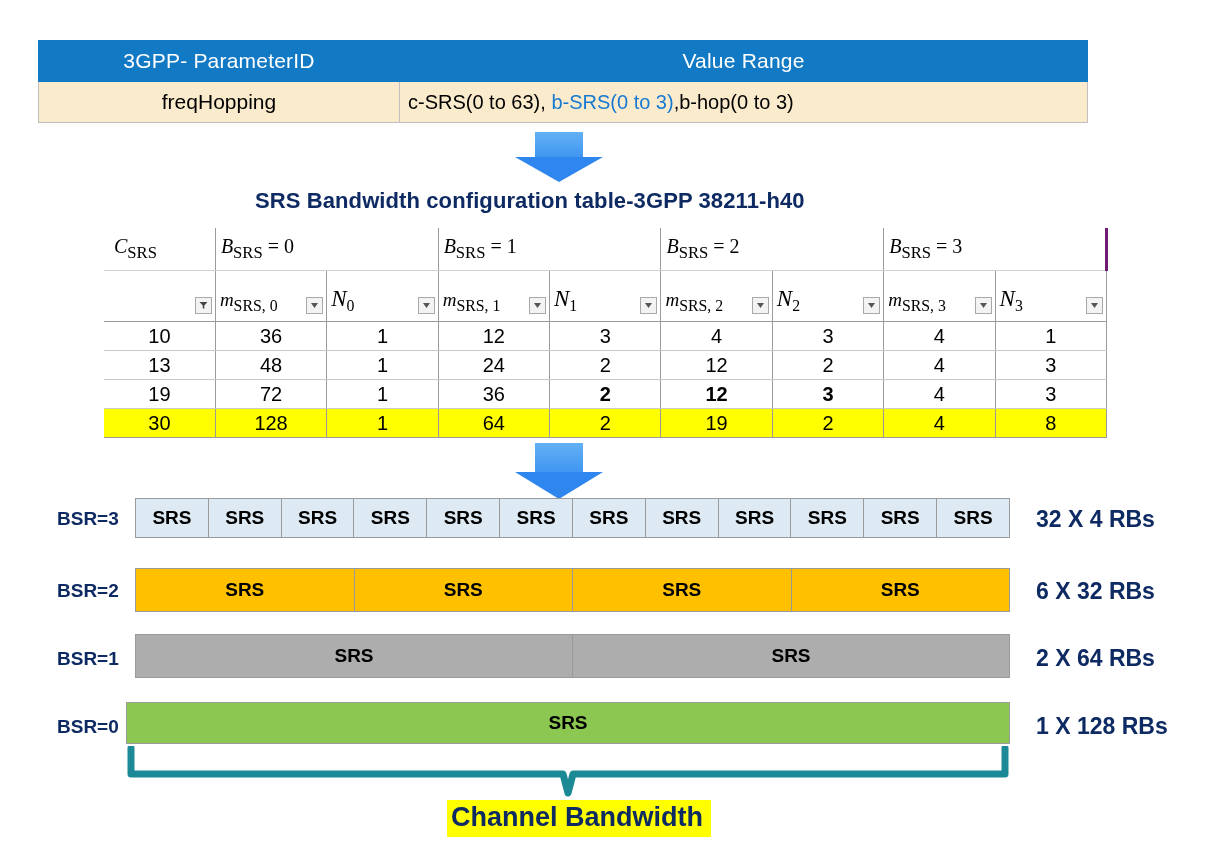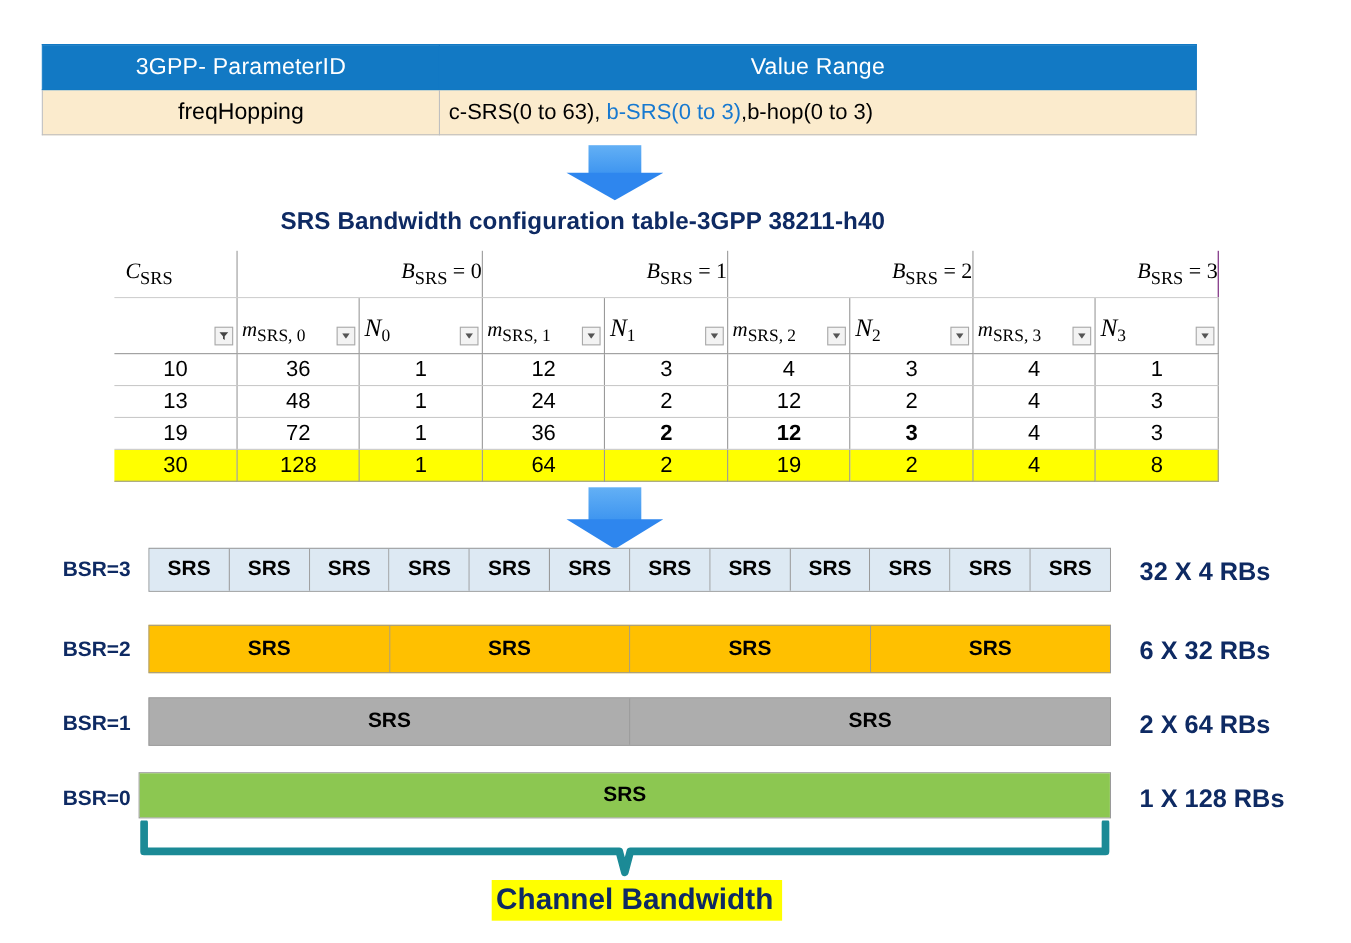--- a/index.html
+++ b/index.html
@@ -102,31 +102,31 @@
   }
   #bw-table td, #bw-table th {
     padding: 0;
     border: 0;
   }
   #bw-table tr.grouprow td {
     height: 42px;
     border-bottom: 1px solid #d0d0d0;
     border-right: 1px solid #9a9a9a;
     vertical-align: middle;
-    text-align: right;
+    text-align: left;
     padding-left: 5px;
     font-size: 20px;
     color: #000;
   }
   #bw-table tr.grouprow td.first {
     border-right: 1px solid #9a9a9a;
     text-align: left;
     padding-left: 10px;
   }
-  #bw-table tr.grouprow td.last { border-right: 1px solid #701a75; }
+  #bw-table tr.grouprow td.last { border-right: 3px solid #701a75; }
 
   #bw-table tr.subrow td {
     height: 44px;
     border-bottom: 1px solid #9a9a9a;
     border-right: 1px solid #9a9a9a;
     vertical-align: bottom;
     position: relative;
     font-size: 19px;
     padding: 0 2px 6px 4px;
     color: #000;

